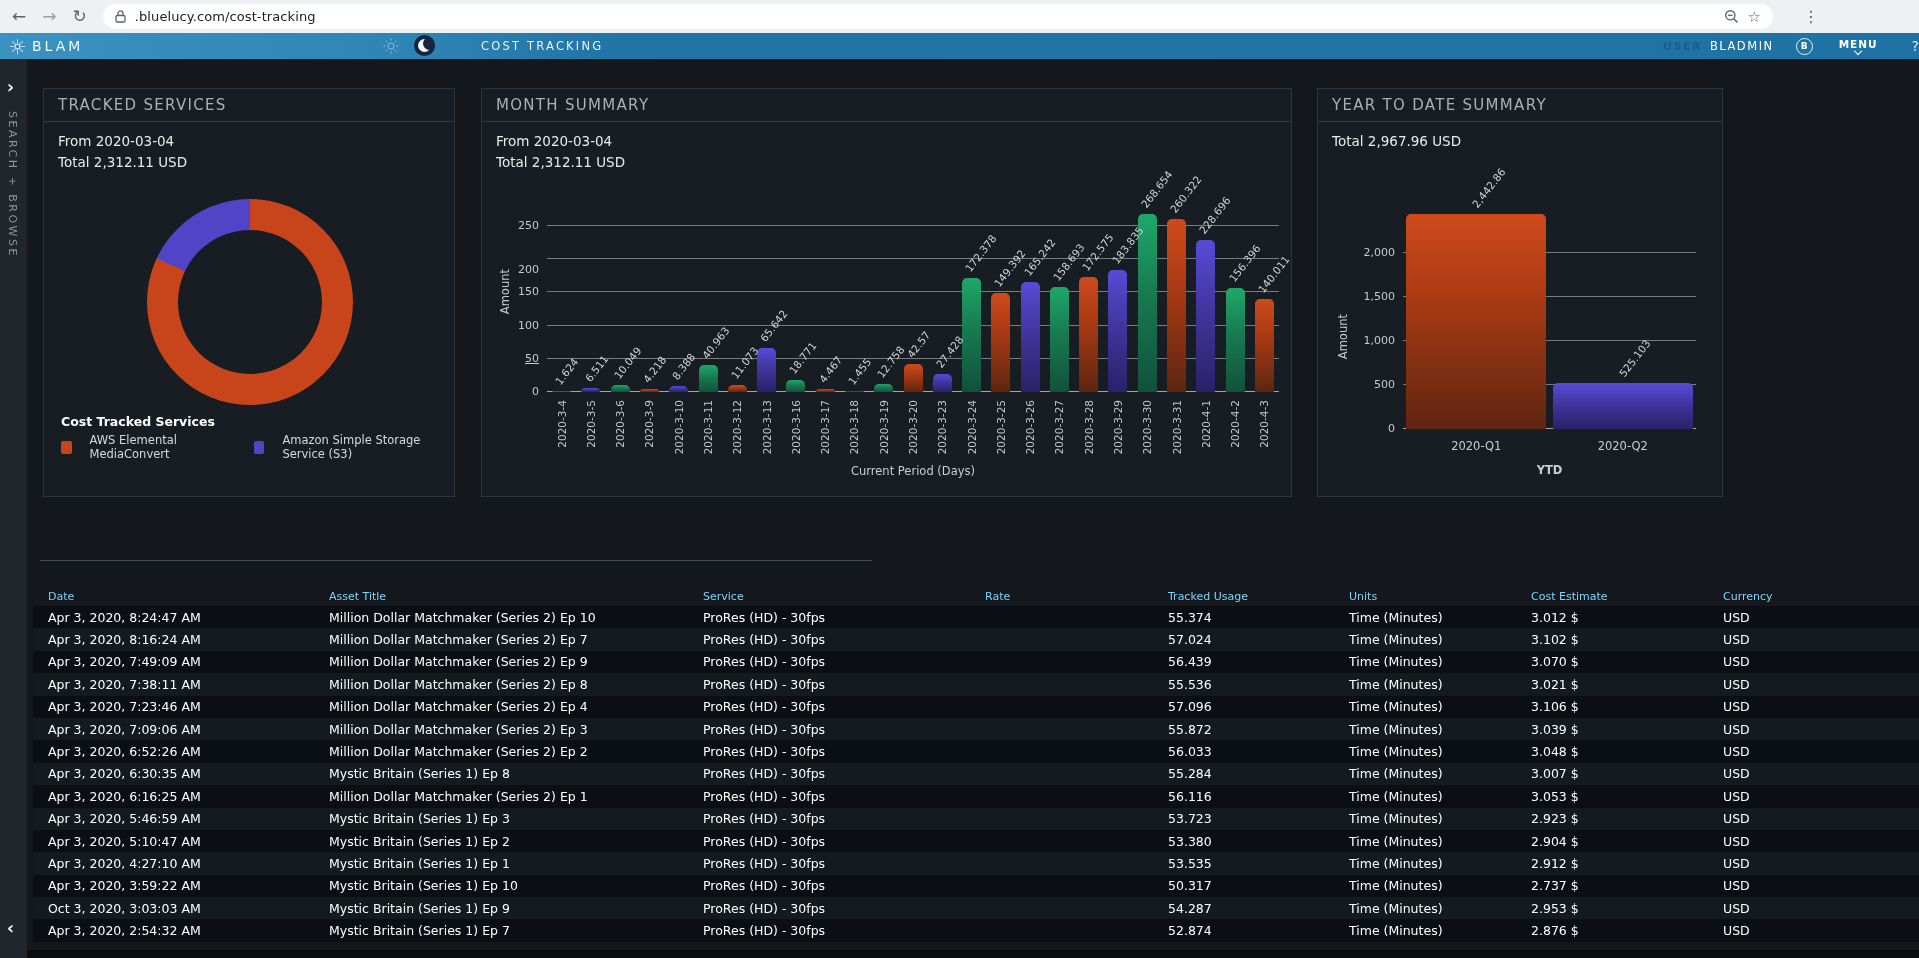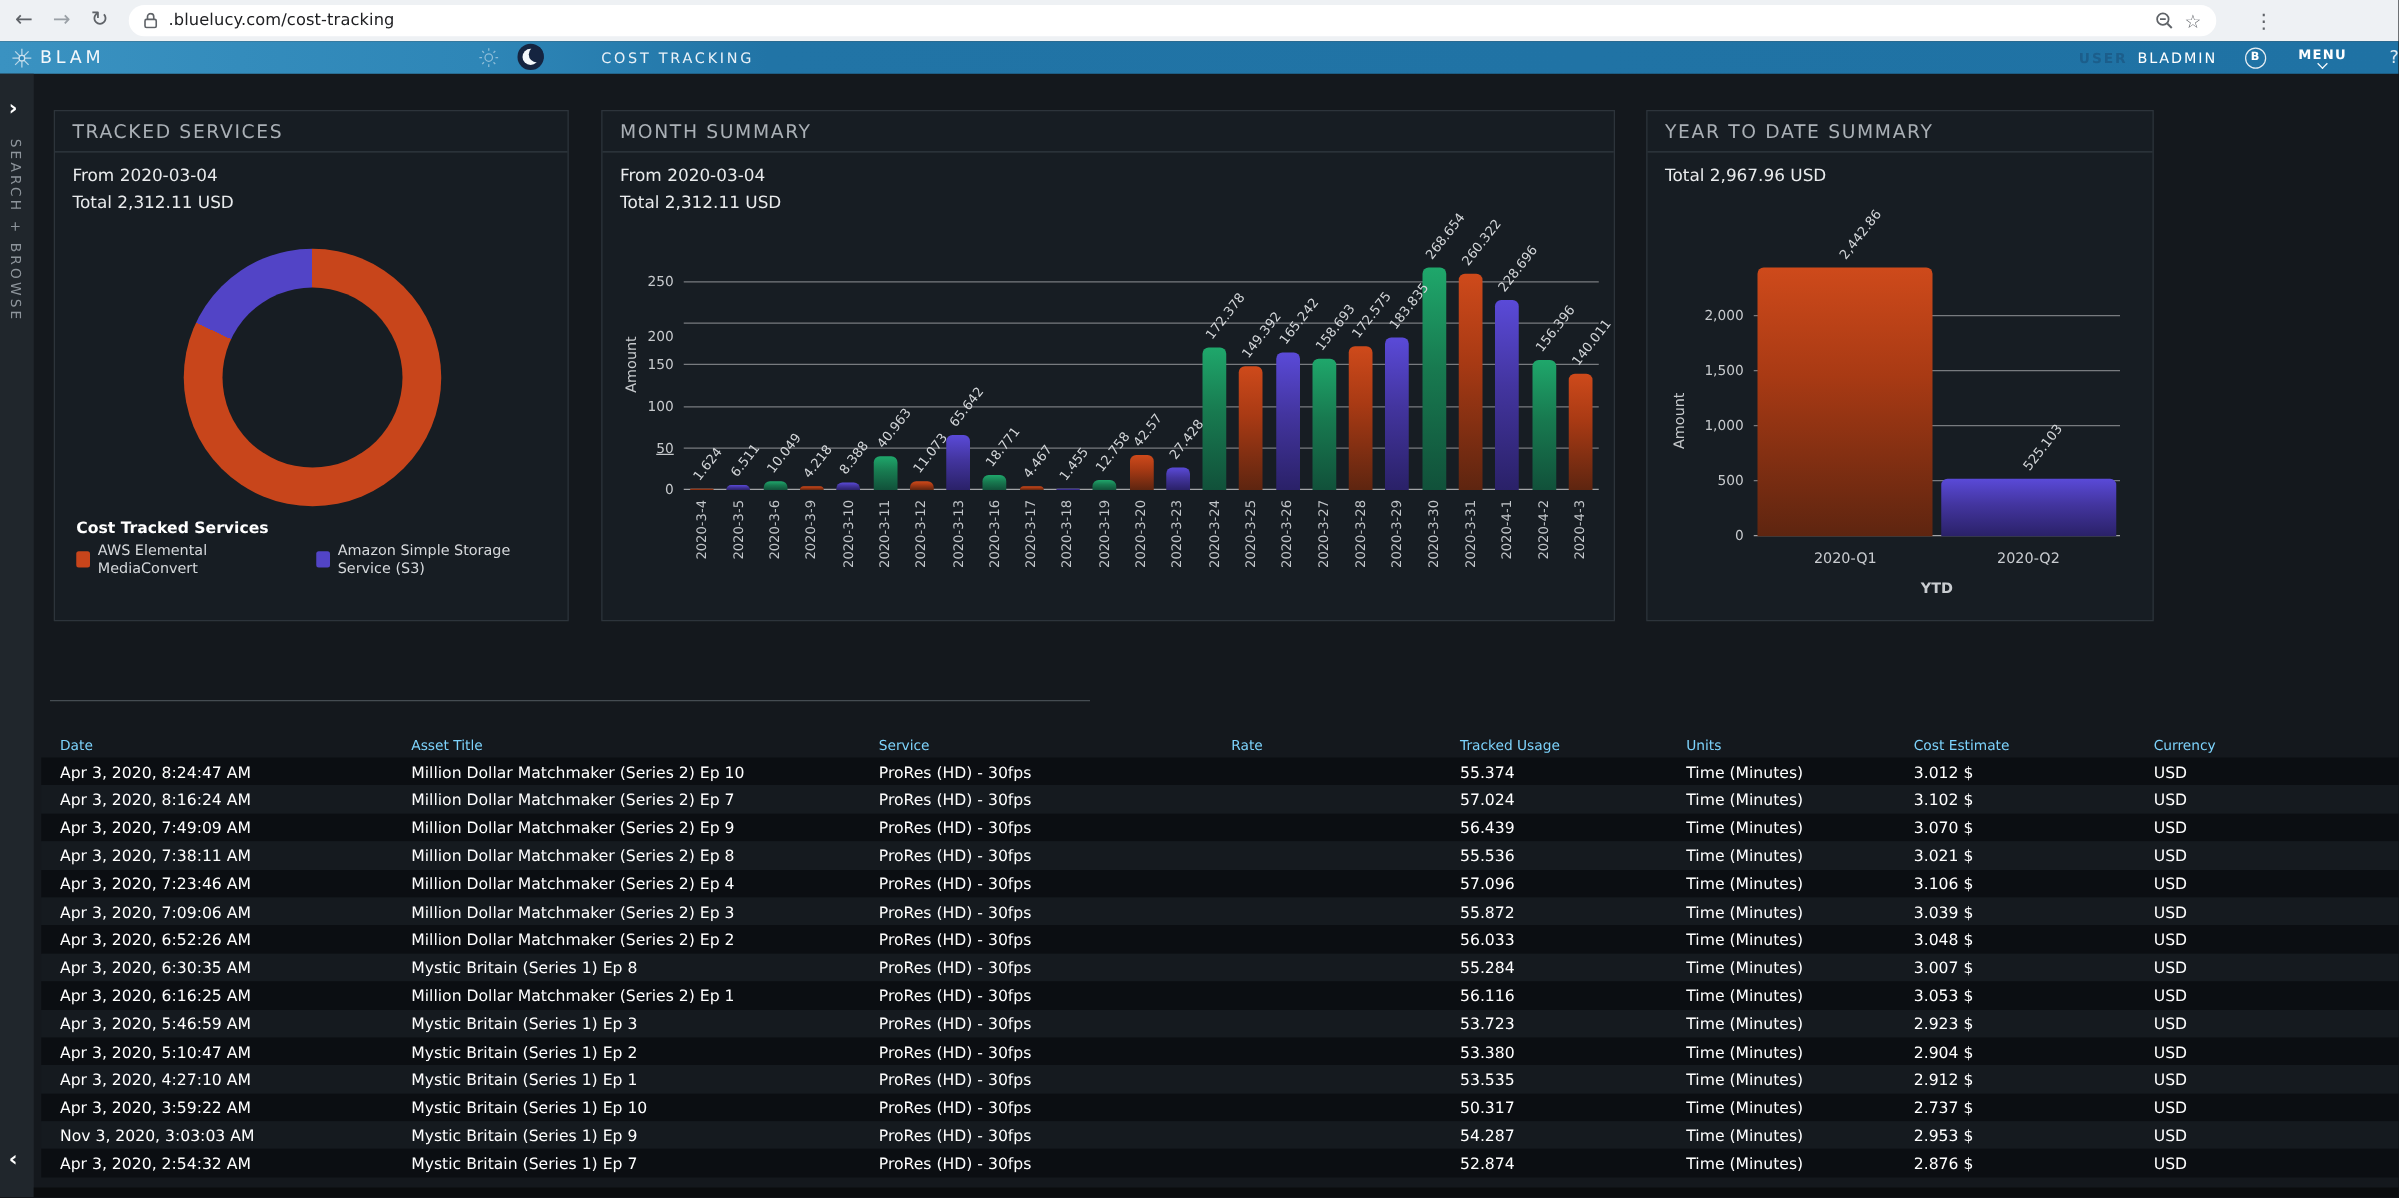--- a/index.html
+++ b/index.html
@@ -44,21 +44,21 @@
   .panel { position:absolute; top:29px; height:409px; background:#171d23; border:1px solid #2d343b; }
   .panel-title { height:33px; line-height:33px; padding:0 14px; font-size:15px; letter-spacing:1.3px; color:#aab0b6; border-bottom:1px solid #323a41; }
   .panel-sub { padding:9px 14px 0; font-size:13.5px; color:#e9ebed; line-height:21px; }
 
   
   #panel-tracked { left:43px; width:412px; }
   .donut { position:absolute; left:103px; top:110px; width:206px; height:206px; border-radius:50%; }
   .donut .hole { position:absolute; inset:31px; border-radius:50%; background:#171d23; }
   .legend-title { position:absolute; left:17px; top:325px; font-size:12.5px; font-weight:700; color:#ffffff; }
   .legend-row { position:absolute; left:17px; top:344px; display:flex; gap:26px; }
-  .legend-item { display:flex; align-items:center; gap:6px; }
+  .legend-item { display:flex; align-items:center; gap:18px; }
   .legend-swatch { width:13px; height:13px; border-radius:2px; }
   .legend-label { font-size:11.5px; color:#d6d9dc; }
 
   
   #panel-month { left:481px; width:811px; }
   #panel-ytd { left:1317px; width:406px; }
   .y-title { position:absolute; writing-mode:vertical-rl; transform:rotate(180deg); font-size:11.5px; color:#c6c9cc; }
   .plot { position:absolute; }
   .gridline { position:absolute; left:0; right:0; height:1px; background:rgba(255,255,255,.42); z-index:1; }
   .gridline.baseline { background:rgba(255,255,255,.6); }
@@ -383,20 +383,21 @@
           <div class="xslot">
             <span class="xlab-v">2020-4-1</span>
           </div>
           <div class="xslot">
             <span class="xlab-v">2020-4-2</span>
           </div>
           <div class="xslot">
             <span class="xlab-v">2020-4-3</span>
           </div>
         </div>
+      <div class="x-title" style="left:65px; top:375px; width:732px;">Current Period (Days)</div>
     </div>
 
     <div class="panel" id="panel-ytd">
       <div class="panel-title">YEAR TO DATE SUMMARY</div>
       <div class="panel-sub">
         <div>Total 2,967.96 USD</div>
       </div>
       <div class="y-title" style="left:18px; top:225px;">Amount</div>
       <div class="plot" id="ytd-plot" style="left:85px; top:164px; width:293px; height:176px;">
           <div class="gridline baseline" style="bottom: 0px;"></div>
@@ -569,21 +570,21 @@
             <div class="tcell">Apr 3, 2020, 3:59:22 AM</div>
             <div class="tcell">Mystic Britain (Series 1) Ep 10</div>
             <div class="tcell">ProRes (HD) - 30fps</div>
             <div class="tcell"></div>
             <div class="tcell">50.317</div>
             <div class="tcell">Time (Minutes)</div>
             <div class="tcell">2.737 $</div>
             <div class="tcell">USD</div>
           </div>
           <div class="trow">
-            <div class="tcell">Nov 3, 2020, 3:03:03 AM</div>
+            <div class="tcell">Oct 3, 2020, 3:03:03 AM</div>
             <div class="tcell">Mystic Britain (Series 1) Ep 9</div>
             <div class="tcell">ProRes (HD) - 30fps</div>
             <div class="tcell"></div>
             <div class="tcell">54.287</div>
             <div class="tcell">Time (Minutes)</div>
             <div class="tcell">2.953 $</div>
             <div class="tcell">USD</div>
           </div>
           <div class="trow">
             <div class="tcell">Apr 3, 2020, 2:54:32 AM</div>

